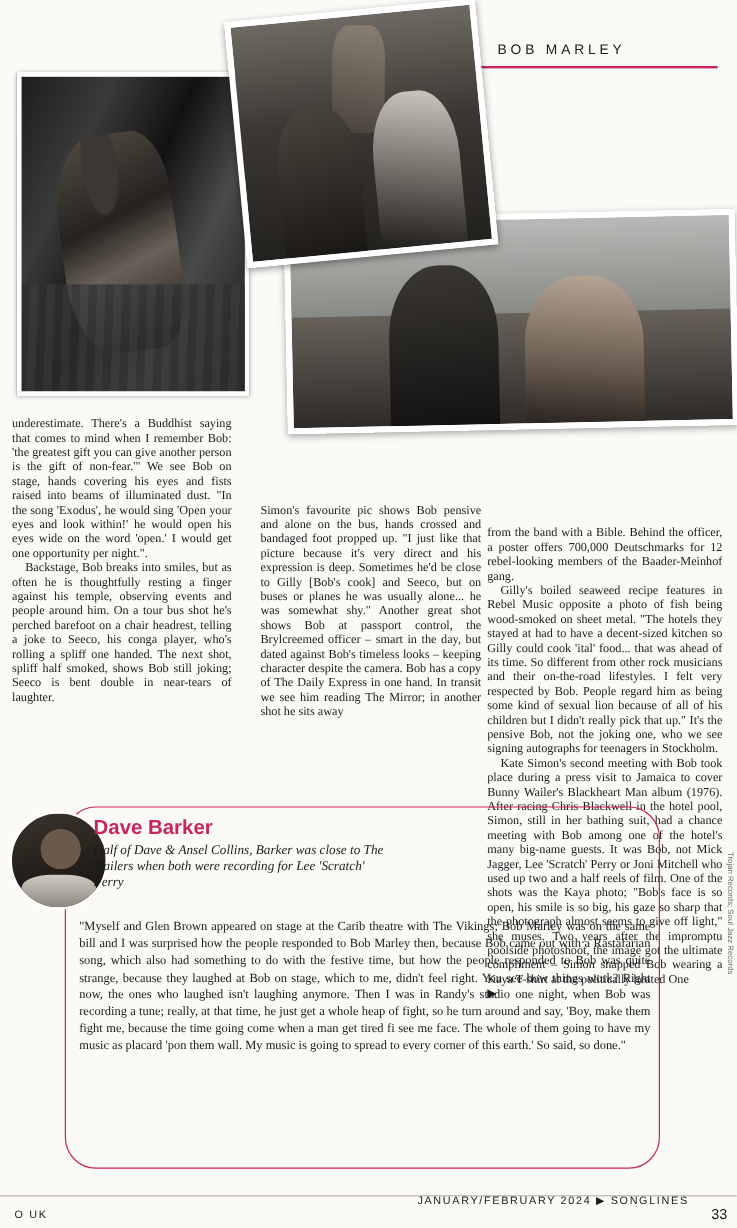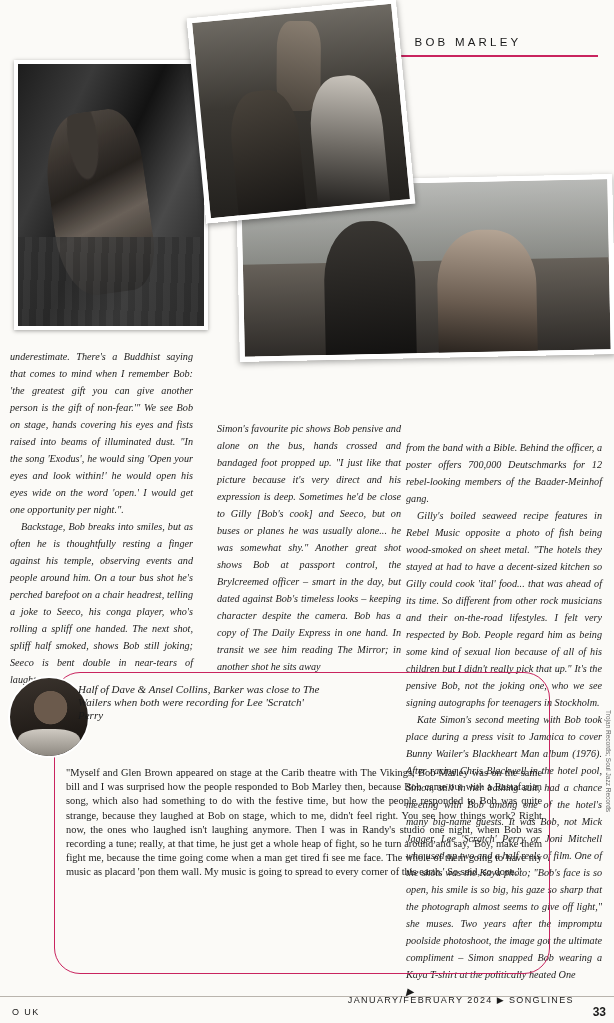--- a/index.html
+++ b/index.html
@@ -116,24 +116,23 @@
   #author-photo .shirt{
     position:absolute;left:10%;bottom:0;width:80%;height:34%;
     background:linear-gradient(180deg,#cfcac2,#8d8880);
     border-radius:40% 40% 0 0;
   }
 
   
   .col{
     position:absolute;
     font-size:10.2px;
-    line-height:17px;
+    line-height:12px;
     text-align:justify;
     color:#1b1b1b;
-    font-style:italic;
   }
   .col p{margin:0 0 0 0;text-indent:0;}
   .col p + p{text-indent:11px;}
   #col1{left:10px;top:348px;width:183px;}
   #col2{left:217px;top:420px;width:184px;}
   #col3{left:406px;top:420px;width:196px;margin-top:19px;}
 
   
   .quotebox{
     position:absolute;left:54px;top:672px;width:494px;height:300px;
@@ -162,21 +161,21 @@
     position:absolute;left:0;bottom:26px;width:100%;height:1px;background:#b9b4ad;
   }
   .footer{
     position:absolute;bottom:6px;left:0;width:100%;
     font-family:"Liberation Sans", sans-serif;
     font-size:9px;letter-spacing:1.4px;color:#1a1a1a;
   }
   .foot-left{position:absolute;left:12px;bottom:0;}
   .foot-center{position:absolute;right:40px;bottom:12px;}
   .foot-page{
-    position:absolute;right:8px;bottom:-2px;font-weight:bold;font-size:12px;letter-spacing:0;
+    position:absolute;right:8px;bottom:-2px;font-weight:normal;font-size:12px;letter-spacing:0;
   }
   
   .credit{
     position:absolute;right:2px;top:812px;
     transform:rotate(90deg);transform-origin:right top;
     font-family:"Liberation Sans", sans-serif;
     font-size:6.5px;color:#6b6b6b;white-space:nowrap;
   }
   .arrow{font-size:10px;}
 </style>
@@ -221,20 +220,21 @@
     <p>Gilly's boiled seaweed recipe features in Rebel Music opposite a photo of fish being wood-smoked on sheet metal. "The hotels they stayed at had to have a decent-sized kitchen so Gilly could cook 'ital' food... that was ahead of its time. So different from other rock musicians and their on-the-road lifestyles. I felt very respected by Bob. People regard him as being some kind of sexual lion because of all of his children but I didn't really pick that up." It's the pensive Bob, not the joking one, who we see signing autographs for teenagers in Stockholm.</p>
     <p>Kate Simon's second meeting with Bob took place during a press visit to Jamaica to cover Bunny Wailer's Blackheart Man album (1976). After racing Chris Blackwell in the hotel pool, Simon, still in her bathing suit, had a chance meeting with Bob among one of the hotel's many big-name guests. It was Bob, not Mick Jagger, Lee 'Scratch' Perry or Joni Mitchell who used up two and a half reels of film. One of the shots was the Kaya photo; "Bob's face is so open, his smile is so big, his gaze so sharp that the photograph almost seems to give off light," she muses. Two years after the impromptu poolside photoshoot, the image got the ultimate compliment – Simon snapped Bob wearing a Kaya T-shirt at the politically heated One</p>
     <span class="arrow">▶</span>
   </div>
 
   <div class="quotebox"></div>
   <div id="author-photo">
     <div class="shirt"></div>
   </div>
   <div class="qb-inner">
+    <p class="qname">Dave Barker</p>
     <p class="qrole">Half of Dave &amp; Ansel Collins, Barker was close to The Wailers when both were recording for Lee 'Scratch' Perry</p>
   </div>
   <div class="qtext">"Myself and Glen Brown appeared on stage at the Carib theatre with The Vikings; Bob Marley was on the same bill and I was surprised how the people responded to Bob Marley then, because Bob came out with a Rastafarian song, which also had something to do with the festive time, but how the people responded to Bob was quite strange, because they laughed at Bob on stage, which to me, didn't feel right. You see how things work? Right now, the ones who laughed isn't laughing anymore. Then I was in Randy's studio one night, when Bob was recording a tune; really, at that time, he just get a whole heap of fight, so he turn around and say, 'Boy, make them fight me, because the time going come when a man get tired fi see me face. The whole of them going to have my music as placard 'pon them wall. My music is going to spread to every corner of this earth.' So said, so done."</div>
 
   <div class="credit">Trojan Records; Soul Jazz Records</div>
 
   <div class="footrule"></div>
   <div class="footer">
     <span class="foot-left">O UK</span>
     <span class="foot-center">JANUARY/FEBRUARY 2024  ▶ SONGLINES</span>

